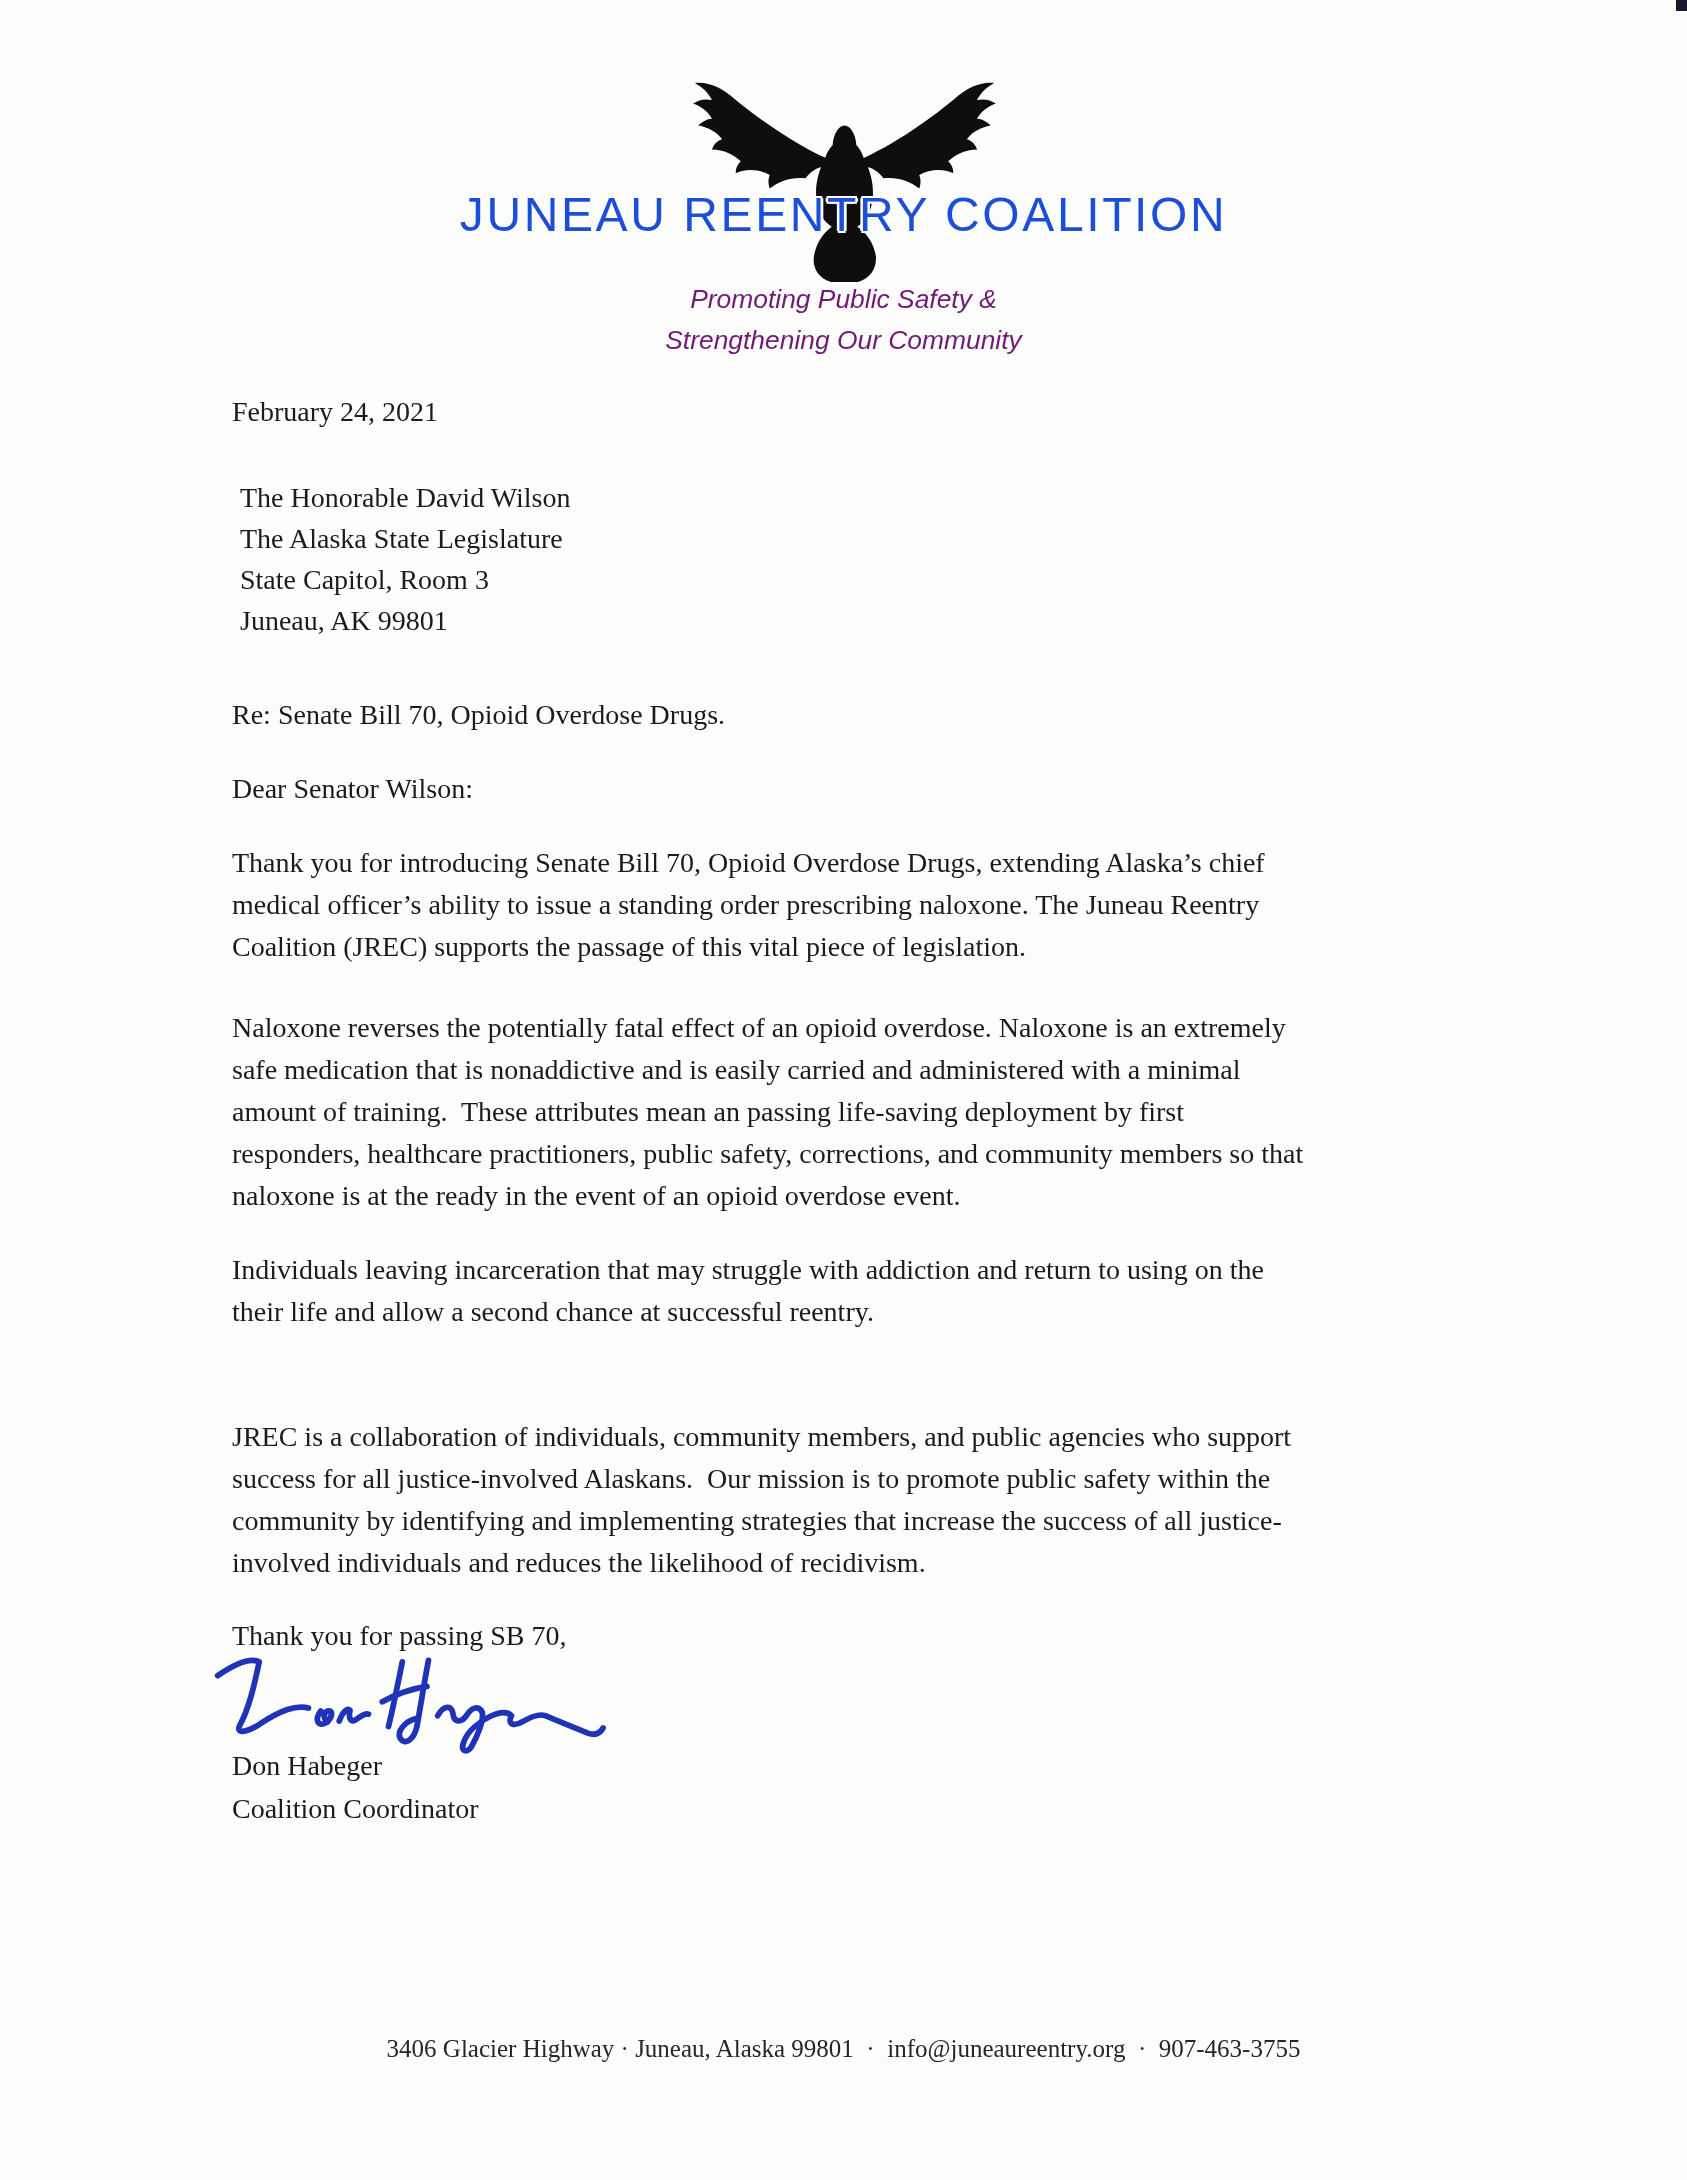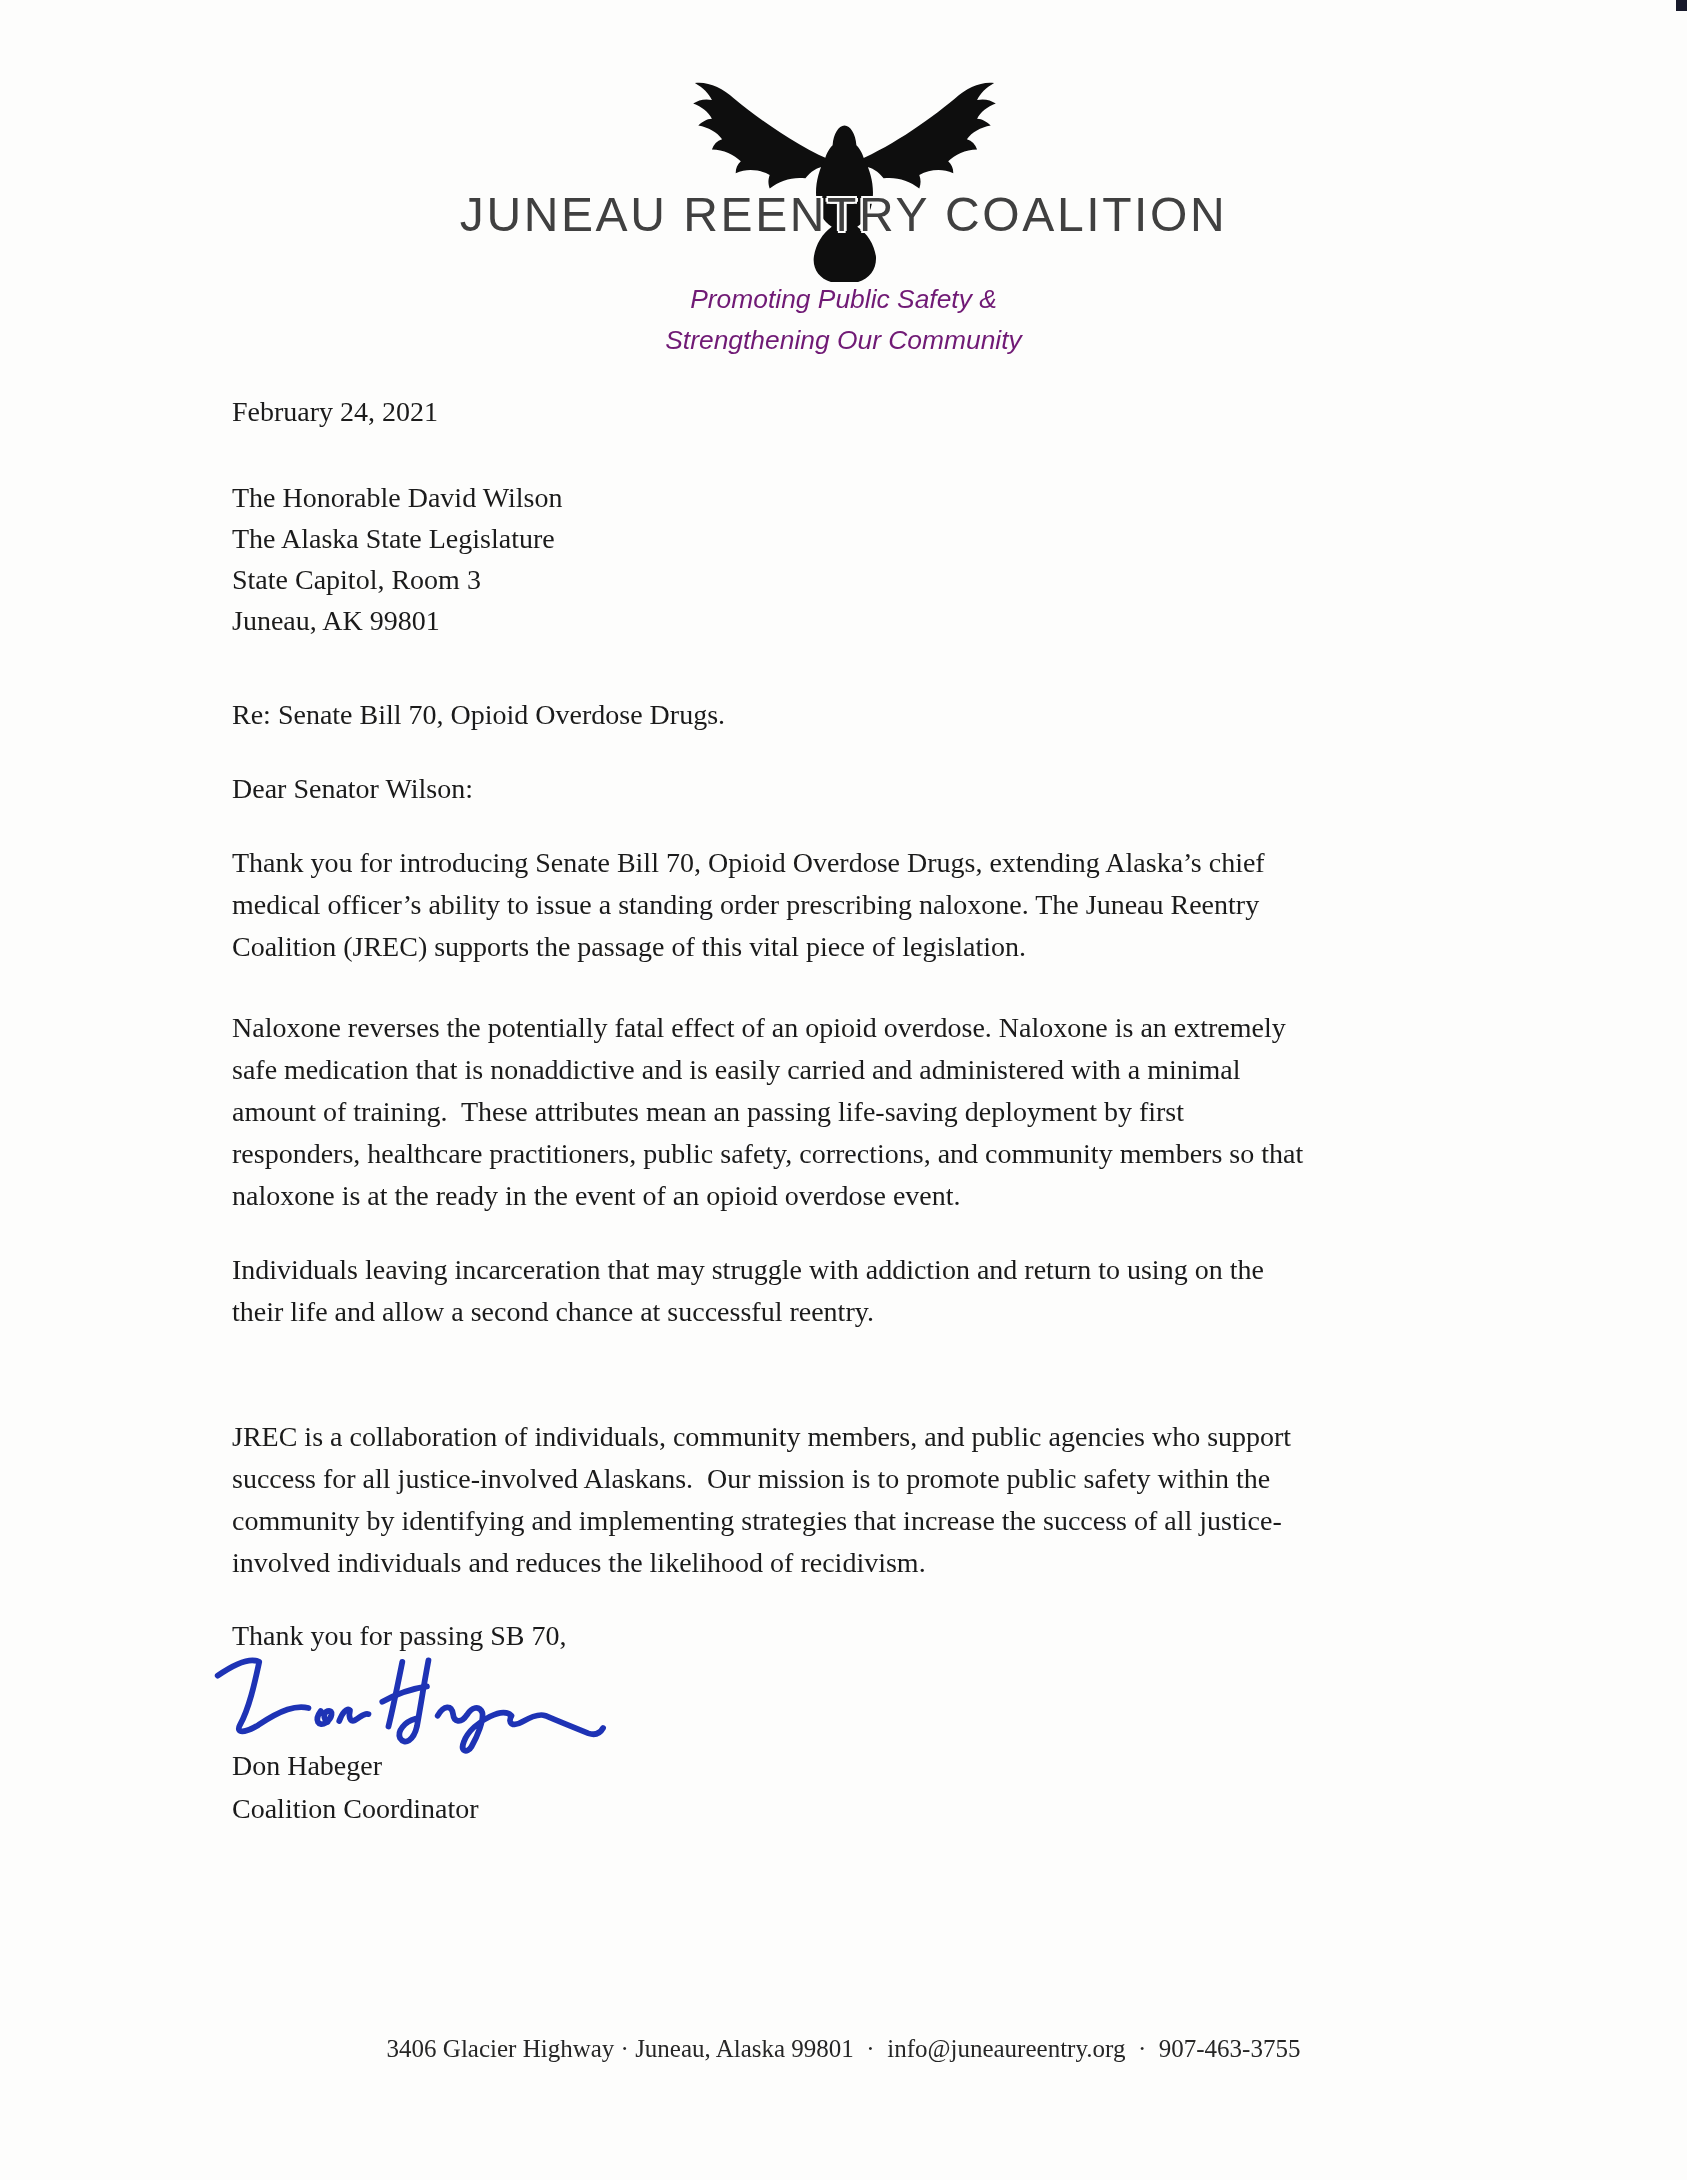--- a/index.html
+++ b/index.html
@@ -21,37 +21,37 @@
   .bird {
     position:absolute; top:78px; left:50%; margin-left:-170px;
     width:341px; height:204px;
   }
   .bird path { fill:#0e0e0e; }
   .org-name {
     position:absolute; top:190px; left:0; width:100%;
     text-align:center;
     font-family:"Liberation Sans", sans-serif;
     font-size:48px; line-height:49px; font-weight:400;
-    letter-spacing:2.6px; color:#404040;
+    letter-spacing:2.6px; color:#1d4ed8;
     z-index:2;
     text-shadow:1.7px 1.7px 0 #fdfdfc, -1.7px -1.7px 0 #fdfdfc, 1.7px -1.7px 0 #fdfdfc, -1.7px 1.7px 0 #fdfdfc, 2.6px 0 0 #fdfdfc, -2.6px 0 0 #fdfdfc;
   }
   .tagline {
     position:absolute; top:279px; left:0; width:100%;
     text-align:center;
     font-family:"Liberation Sans", sans-serif;
     font-style:italic;
     font-size:26.4px; line-height:41px; color:#701a75;
     z-index:2;
   }
   
   .bodytext { position:absolute; left:232px; font-size:28px; line-height:42px; }
   .line, .date, .subject, .salutation, .closing { white-space:pre; }
   .date       { position:absolute; left:232px; top:390px;  font-size:28px; line-height:43px;text-align:right; }
-  .address    { top:477px; line-height:41px; }
+  .address    { top:477px; line-height:41px;margin-left:8px; }
   .subject    { position:absolute; left:232px; top:693px;  font-size:28px; line-height:43px; }
   .salutation { position:absolute; left:232px; top:767px;  font-size:28px; line-height:43px; }
   .p1 { top:842px;  }
   .p2 { top:1007px; }
   .p3 { top:1249px; }
   .p4 { top:1416px; }
   .closing    { position:absolute; left:232px; top:1614px; font-size:28px; line-height:43px; }
   
   .signature {
     position:absolute; left:210px; top:1640px;

